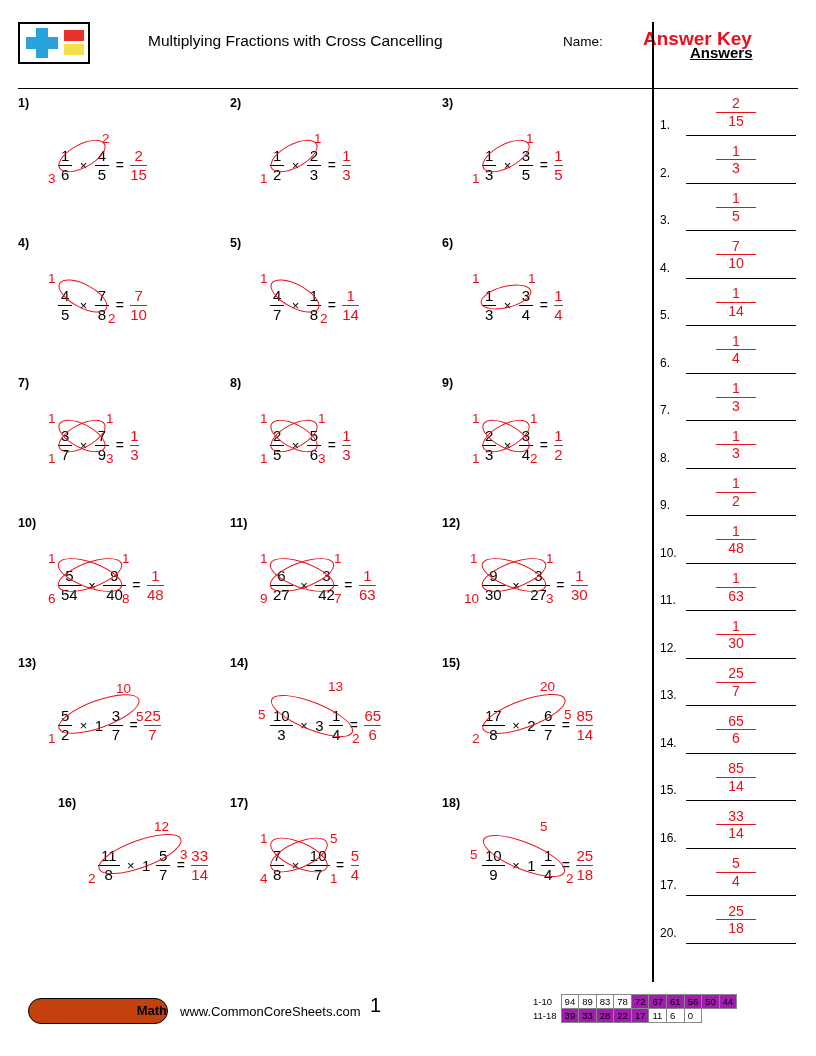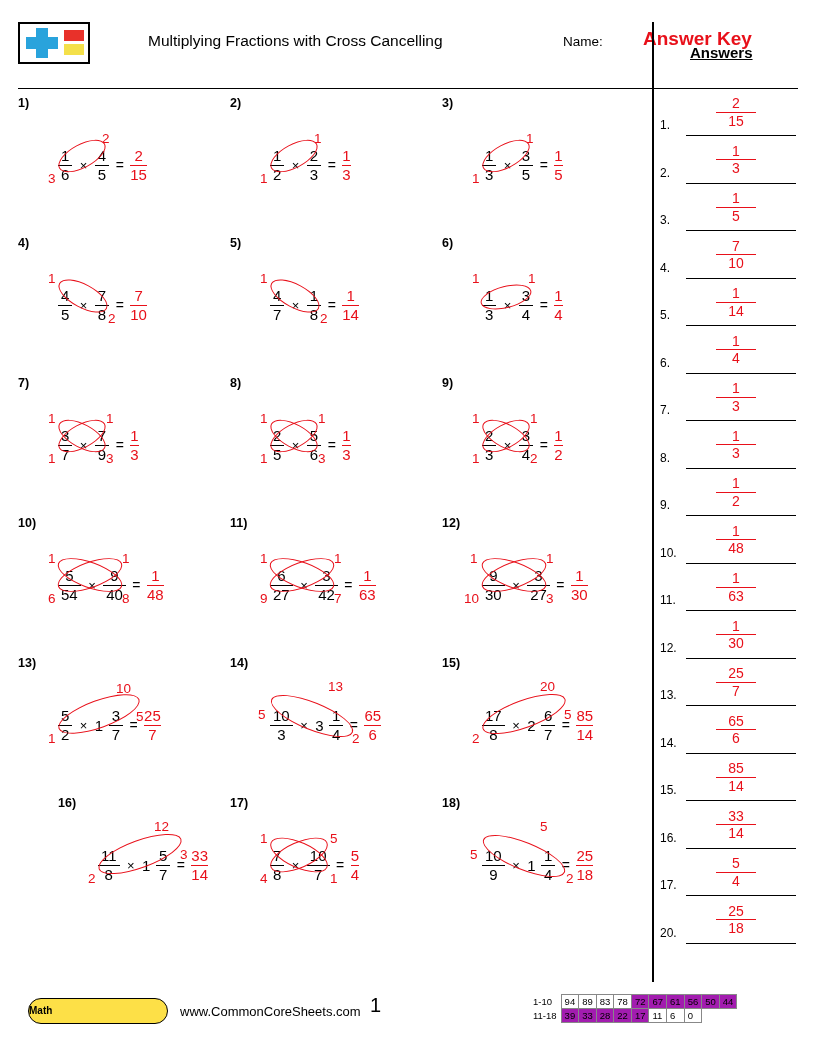--- a/index.html
+++ b/index.html
@@ -126,22 +126,22 @@
     color:#e8101a; font-size:14px; line-height:1.05; width:40px;
   }
   .ansrow .val .n { display:block; }
   .ansrow .val .bar { display:block; border-top:1.2px solid #e8101a; margin:1px 0; }
   .ansrow .val .d { display:block; }
 
   
   .footer { position:absolute; left:0; top:990px; width:816px; height:60px; }
   .math-pill {
     position:absolute; left:28px; top:8px; width:140px; height:26px;
-    border:1.6px solid #000; border-radius:14px; background:#fde047;
-    text-align:left; font-size:10px; font-weight:bold; line-height:24px;
+    border:1.6px solid #000; border-radius:14px; background:#c2410c;
+    text-align:right; font-size:13px; font-weight:bold; line-height:24px;
   }
   .site {
     position:absolute; left:180px; top:14px; font-size:13px;
   }
   .pageno {
     position:absolute; left:370px; top:4px; font-size:20px;
   }
   .scale { position:absolute; left:530px; top:4px; }
   .scale table { border-collapse:collapse; font-size:9.5px; }
   .scale td { border:1px solid #888; padding:1px 3px; text-align:left; min-width:14px; }

